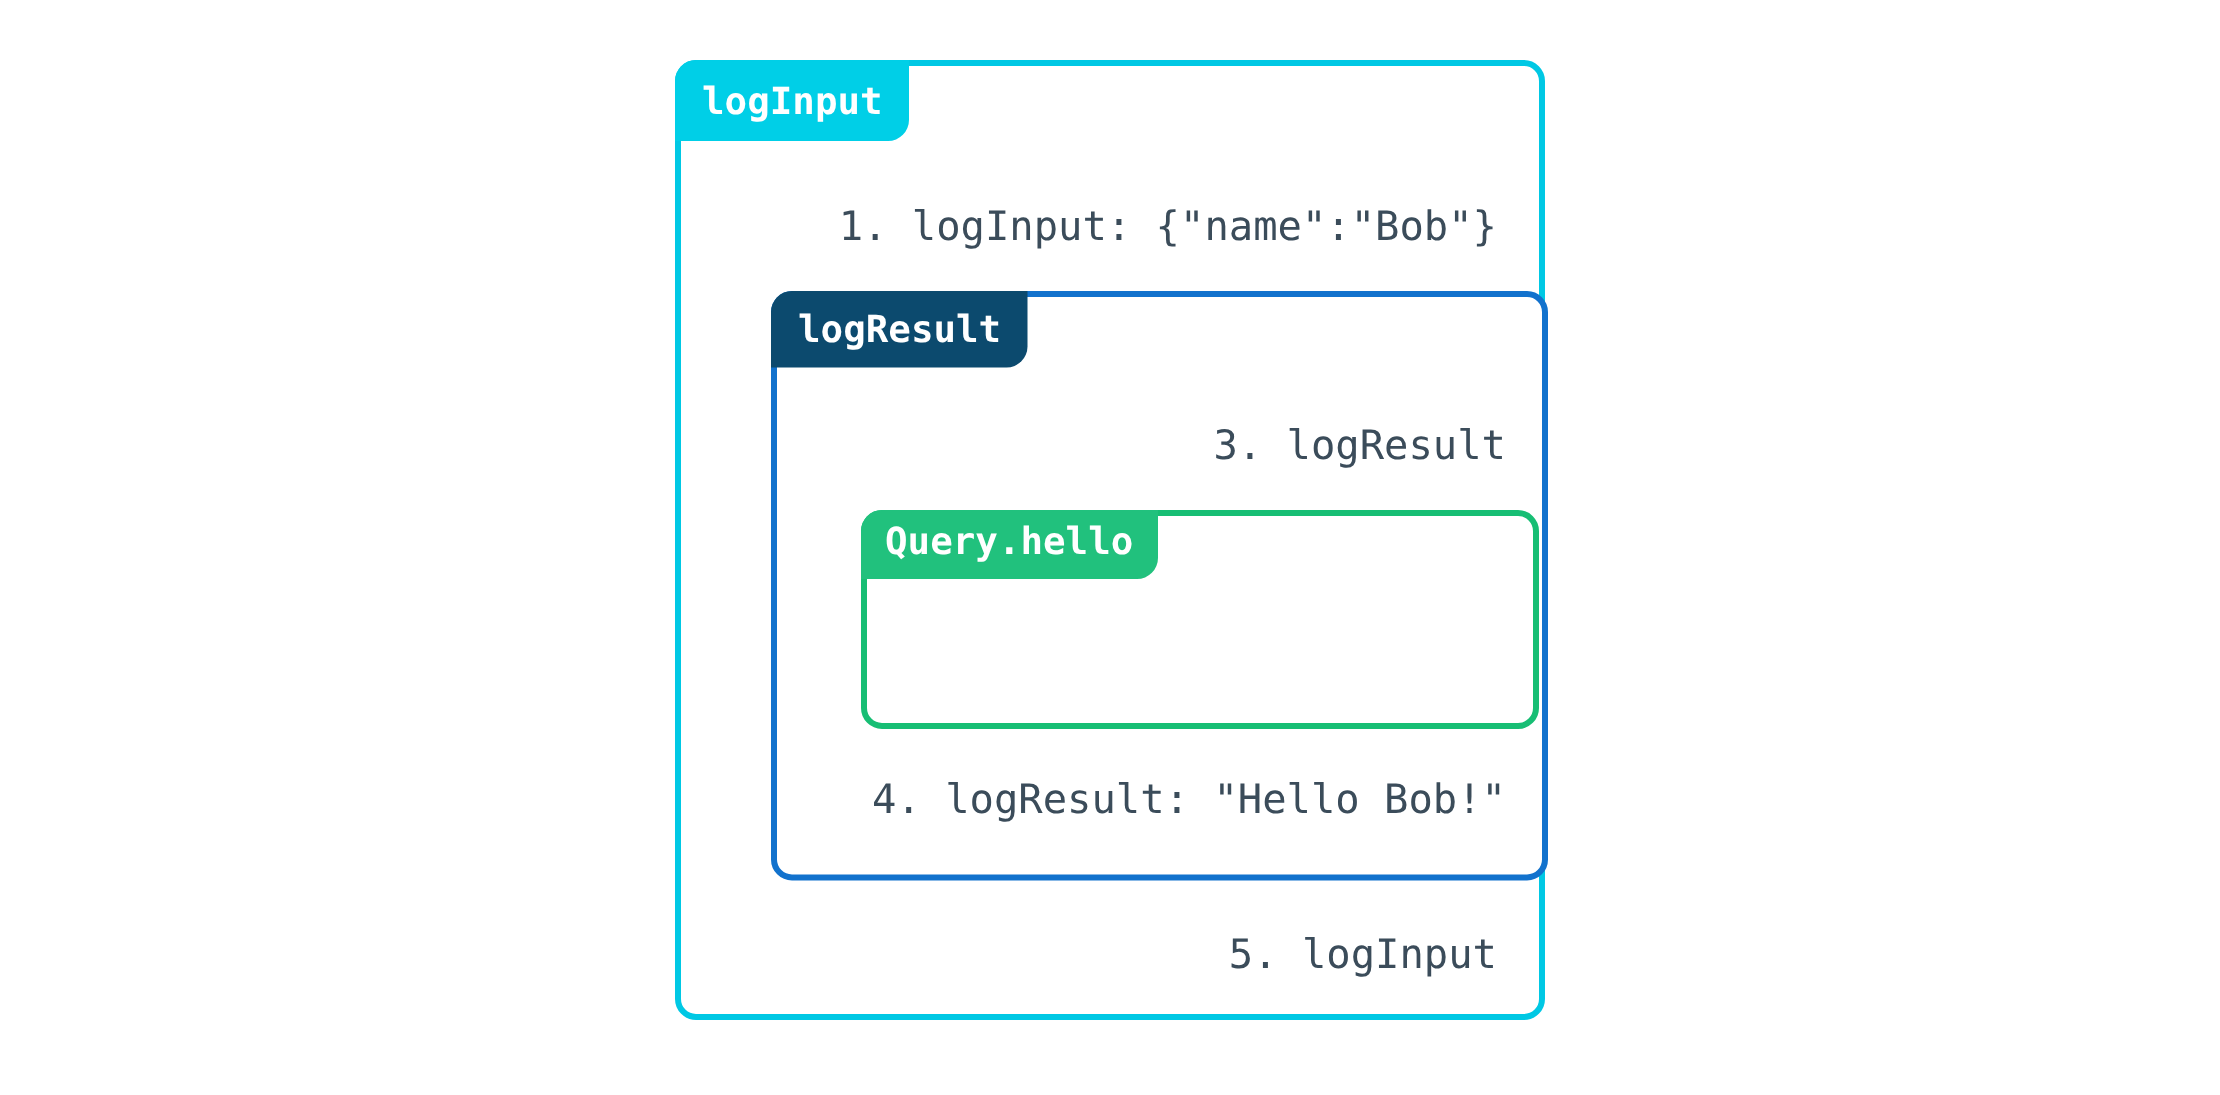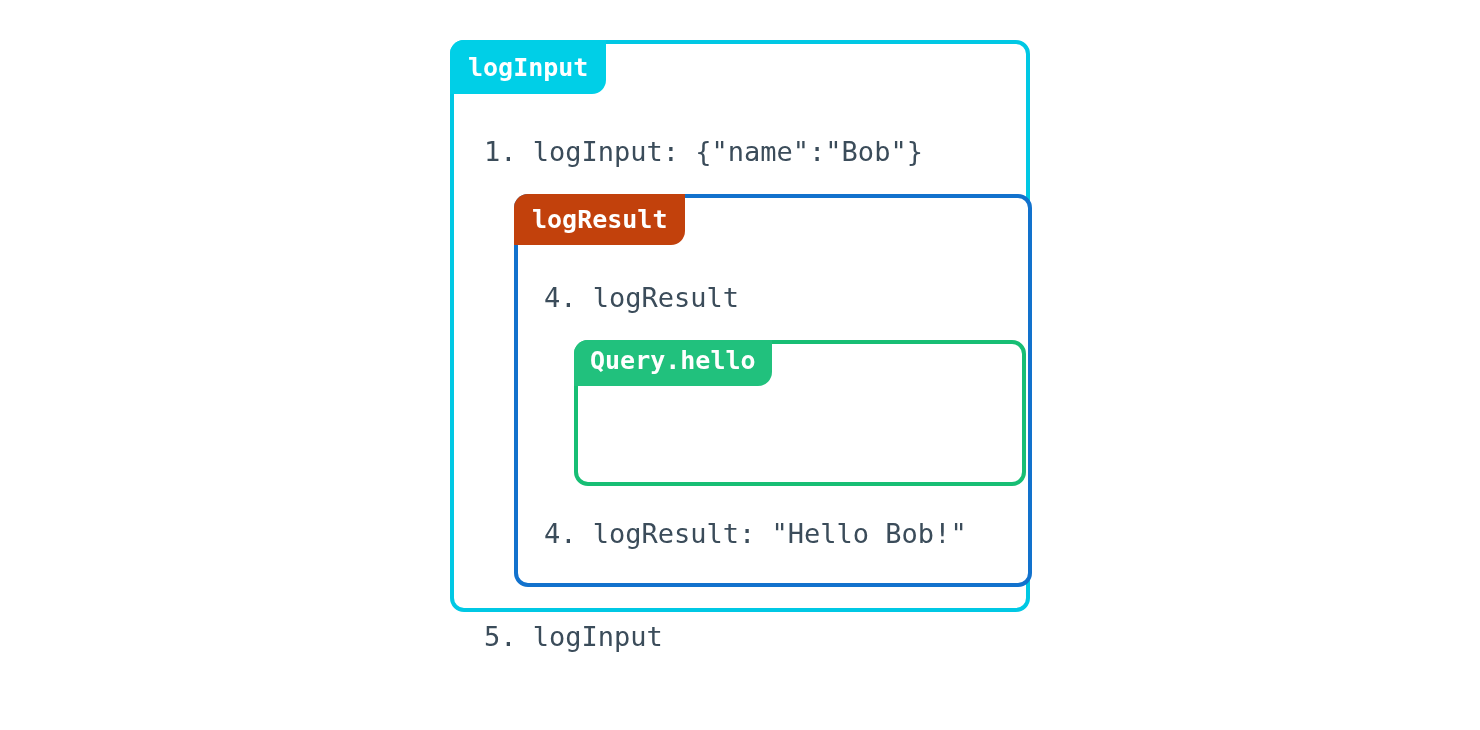--- a/index.html
+++ b/index.html
@@ -54,23 +54,24 @@
     white-space: pre;
     line-height: 1.2;
   }
 
   
   #box-loginput {
     position: absolute;
     left: 450px;
     top: 40px;
     width: 580px;
-    height: 572px;
+    height: 640px;
     border-width: 4px;
     border-color: #00c8e4;
+    text-align: right;
   }
   #box-loginput > .box-tab {
     background: #00cfe7;
     font-size: 25px;
     padding: 15px 18px 14px 18px;
   }
   #box-loginput > .box-body {
     padding: 92px 28px 0 28px;
   }
   #box-loginput > .box-body > .log-line {
@@ -81,21 +82,21 @@
 
   
   #box-logresult {
     width: 518px;
     height: 393px;
     border-width: 4px;
     border-color: #1272cd;
     margin: 26px 0 0 32px;
   }
   #box-logresult > .box-tab {
-    background: #c2410c;
+    background: #0c4a6e;
     font-size: 25px;
     padding: 13px 18px 13px 18px;
   }
   #box-logresult > .box-body {
     padding: 84px 24px 0 24px;
   }
   #box-logresult > .box-body > .log-line {
     font-size: 27px;
   }
   #line-2 { margin: 0 0 0 2px; }
@@ -134,21 +135,21 @@
     <div class="box-body">
 
       <div class="log-line" id="line-1">1. logInput: {"name":"Bob"}</div>
 
       <div class="trace-box" id="box-logresult">
 
         <span class="box-tab">logResult</span>
 
         <div class="box-body">
 
-          <div class="log-line" id="line-2">4. logResult</div>
+          <div class="log-line" id="line-2">3. logResult</div>
 
           <div class="trace-box" id="box-query">
 
             <span class="box-tab">Query.hello</span>
 
           </div>
 
           <div class="log-line" id="line-4">4. logResult: "Hello Bob!"</div>
 
         </div>

